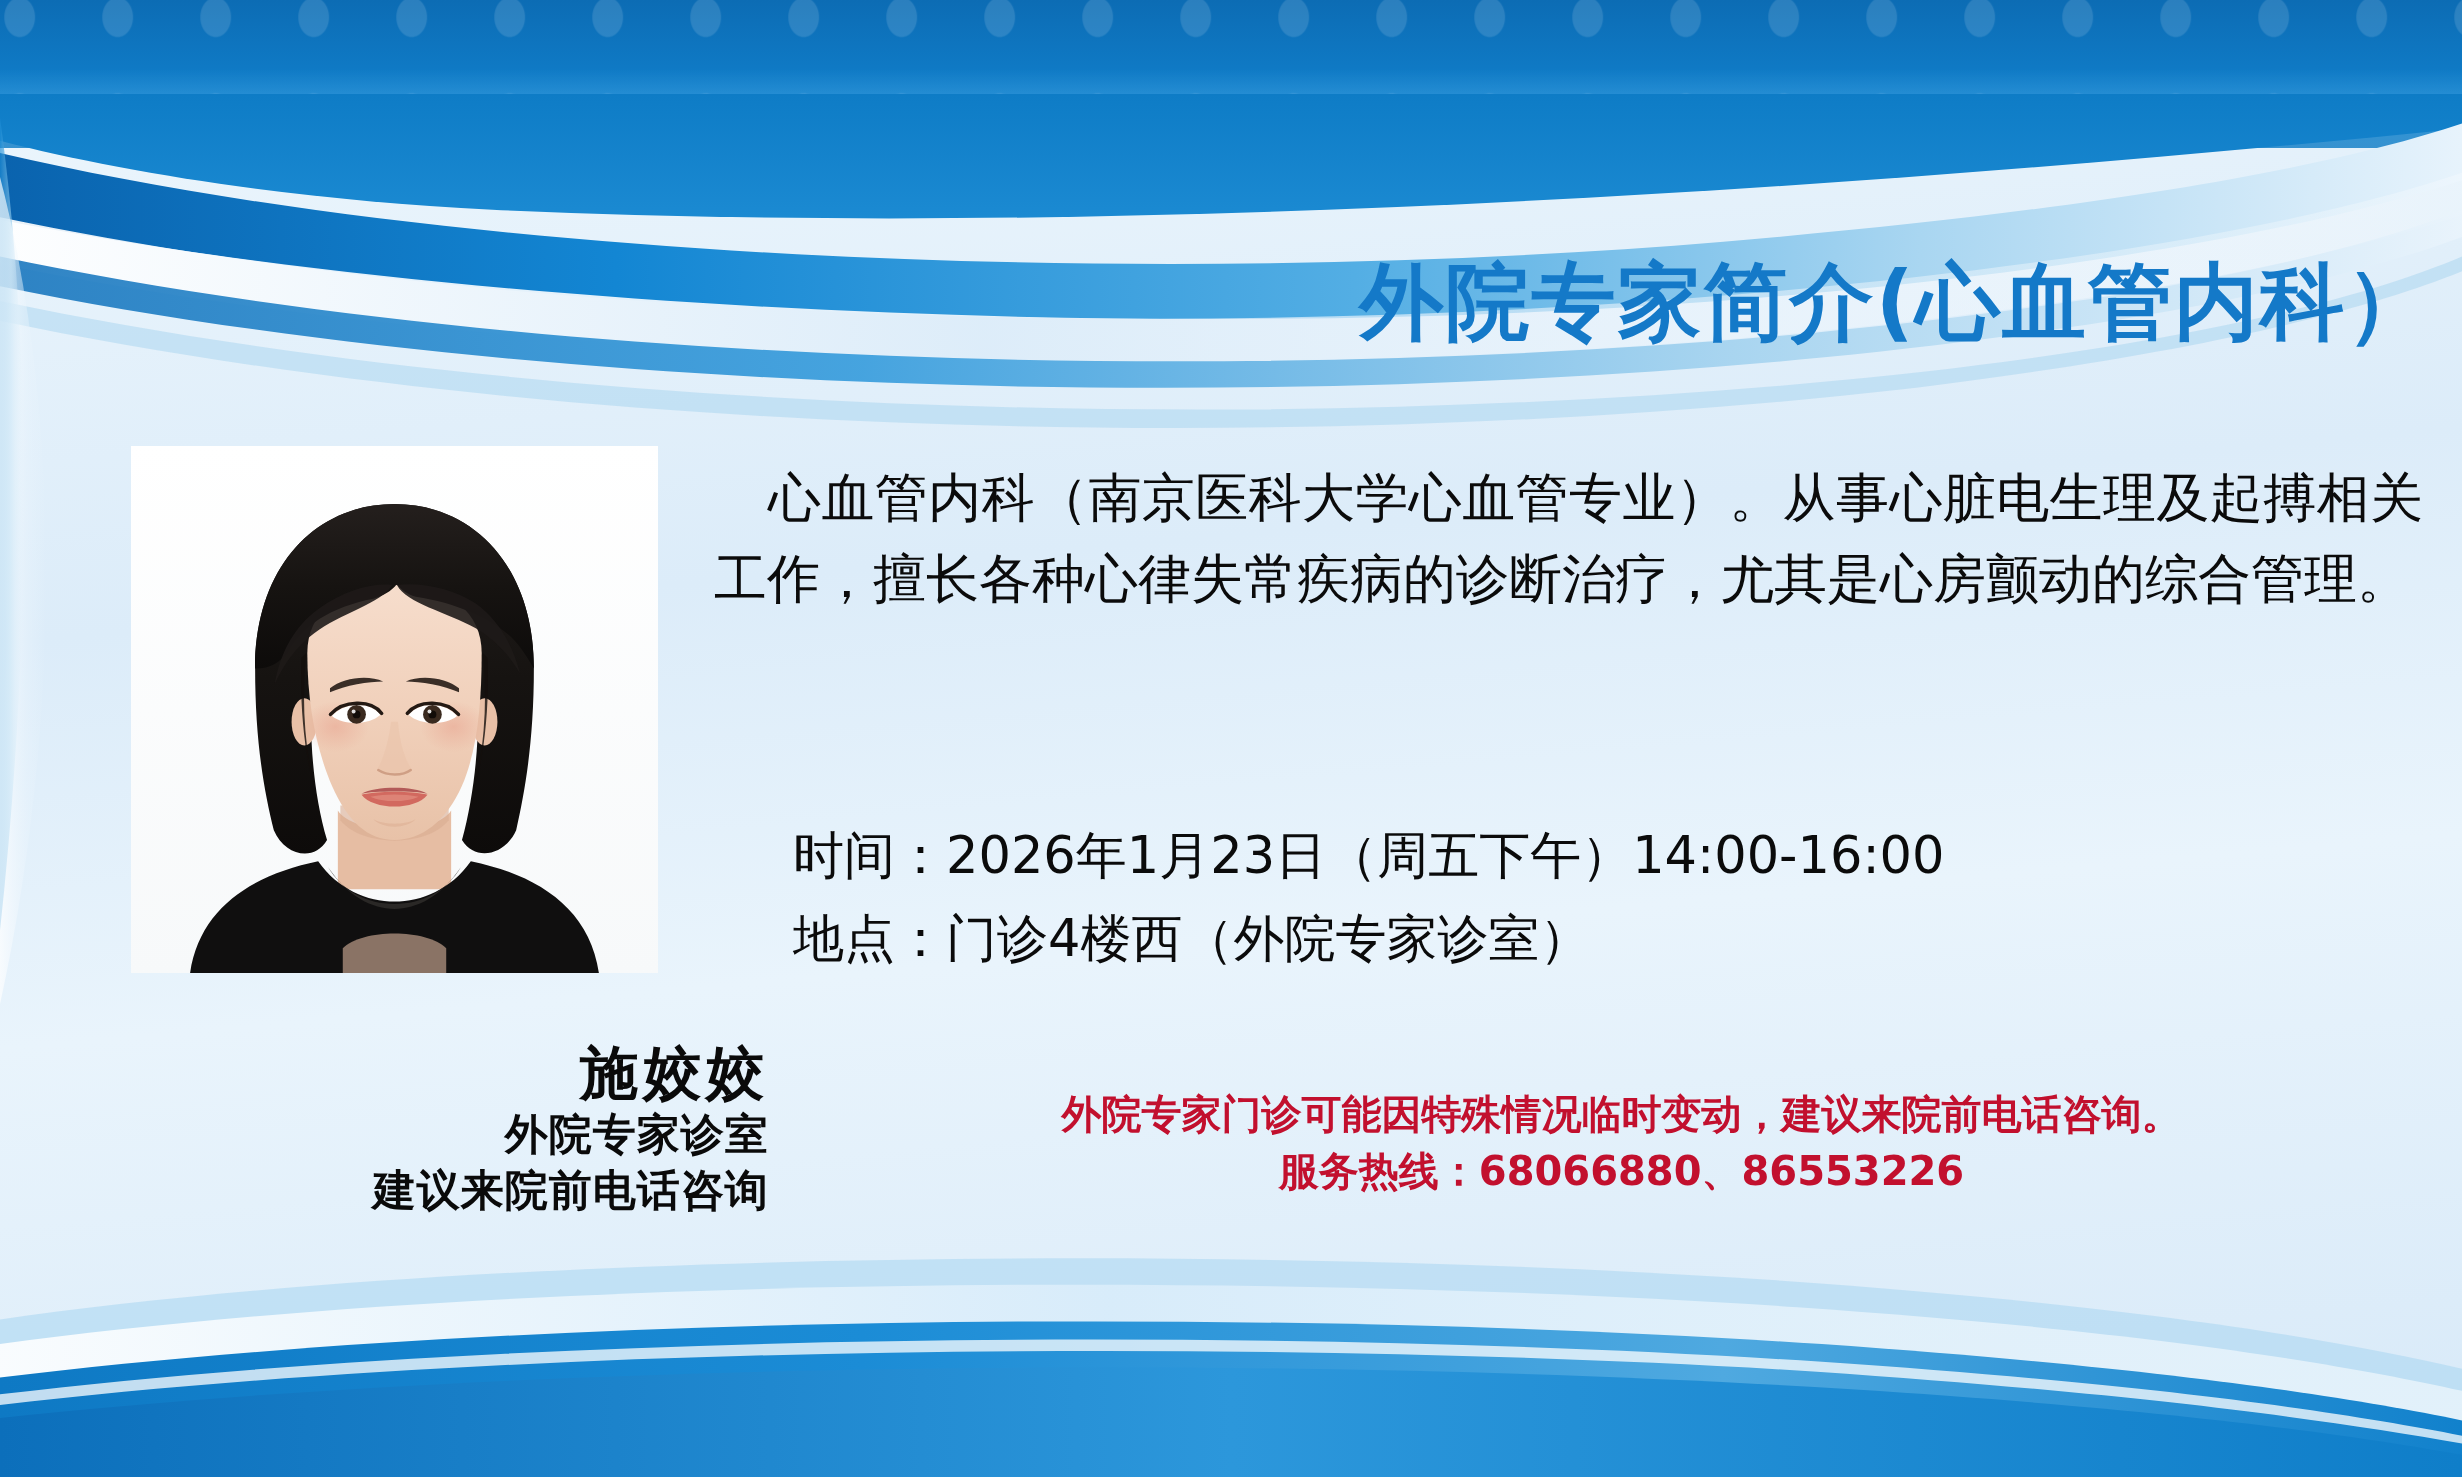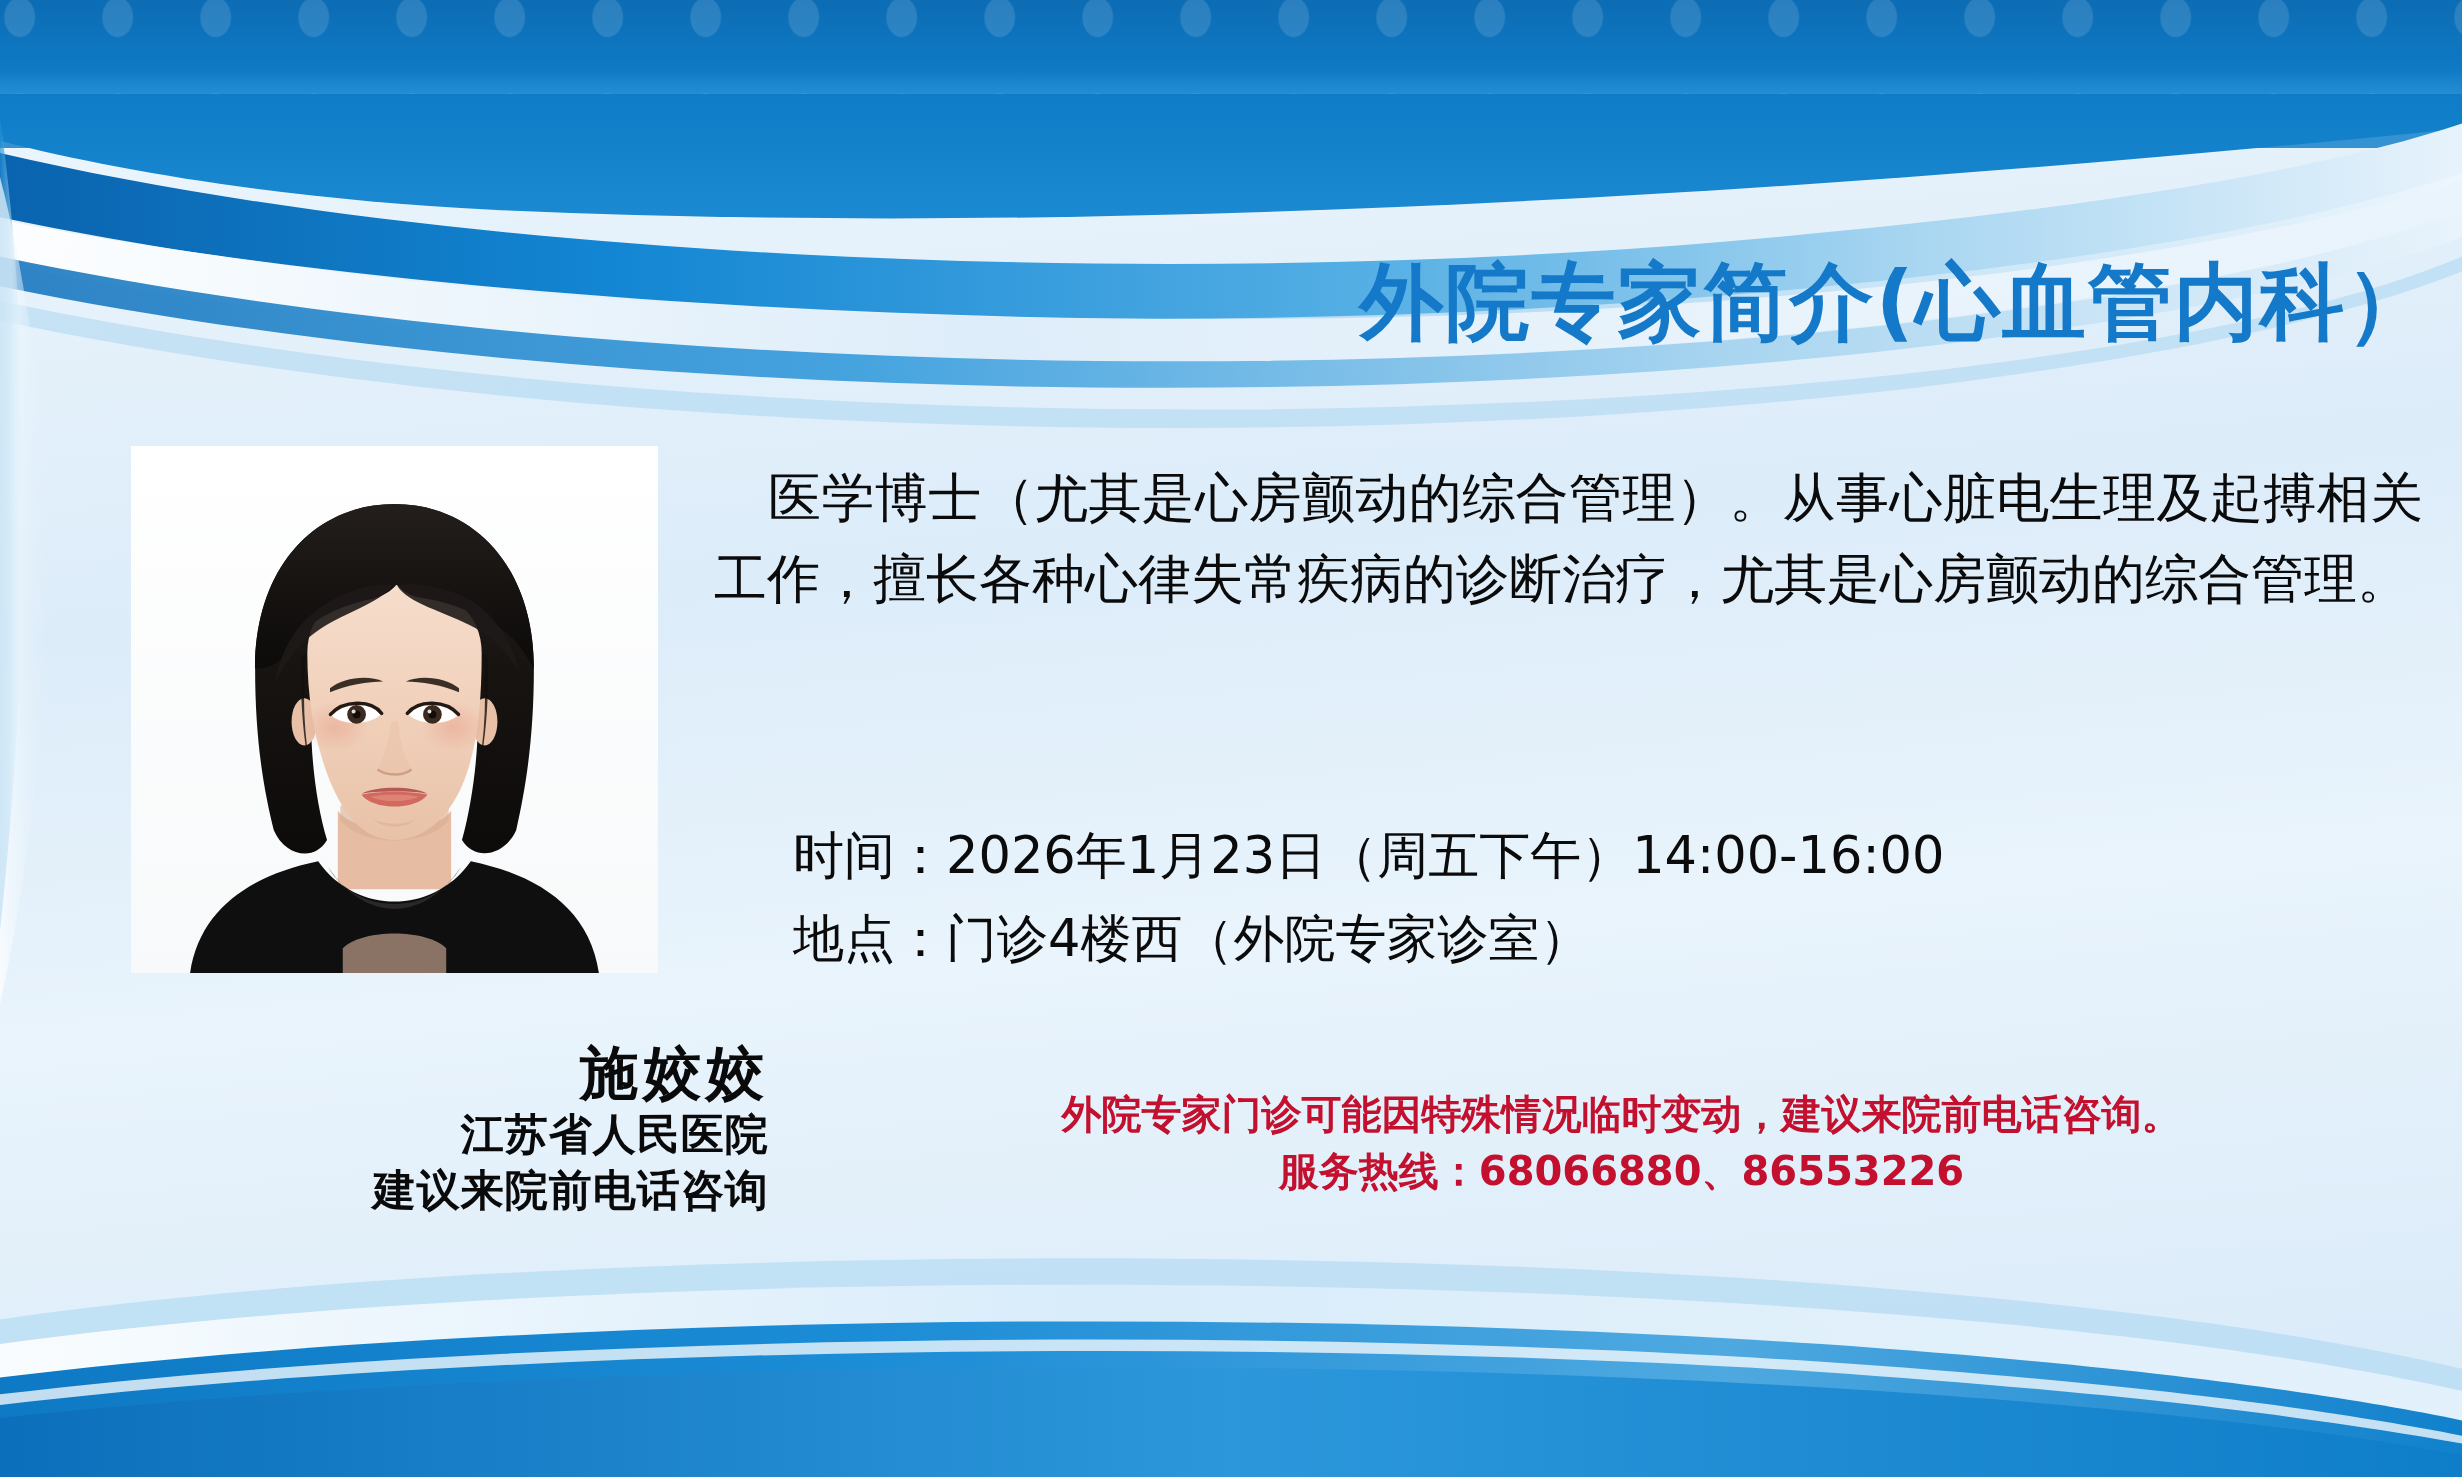--- a/index.html
+++ b/index.html
@@ -314,28 +314,28 @@
         <path d="M492,758 C512,770 558,770 578,758 C558,778 512,778 492,758 Z" fill="#dbab90" opacity="0.5"></path>
 
         <path d="M356,420 C346,510 352,610 372,690 C352,630 342,520 346,430 Z" fill="#140f0d" opacity="0.8"></path>
         <path d="M714,420 C724,510 718,610 698,690 C718,630 728,520 724,430 Z" fill="#140f0d" opacity="0.8"></path>
       </g>
     </svg>
   </div>
 
   <div class="caption">
     <div class="doc-name">施姣姣</div>
-    <div class="doc-line">江苏省人民医院</div>
+    <div class="doc-line">外院专家诊室</div>
     <div class="doc-line">建议来院前电话咨询</div>
   </div>
 
   <div class="title">外院专家简介(心血管内科）</div>
 
   <div class="body-block">
-    <p class="para">医学博士（尤其是心房颤动的综合管理）。从事心脏电生理及起搏相关工作，擅长各种心律失常疾病的诊断治疗，尤其是心房颤动的综合管理。</p>
+    <p class="para">心血管内科（南京医科大学心血管专业）。从事心脏电生理及起搏相关工作，擅长各种心律失常疾病的诊断治疗，尤其是心房颤动的综合管理。</p>
   </div>
 
   <div class="meta-block">
     <div class="meta-line">时间：2026年1月23日（周五下午）14:00-16:00</div>
     <div class="meta-line">地点：门诊4楼西（外院专家诊室）</div>
   </div>
 
   <div class="notice-block">
     <div class="notice-line">外院专家门诊可能因特殊情况临时变动，建议来院前电话咨询。</div>
     <div class="notice-line">服务热线：68066880、86553226</div>

